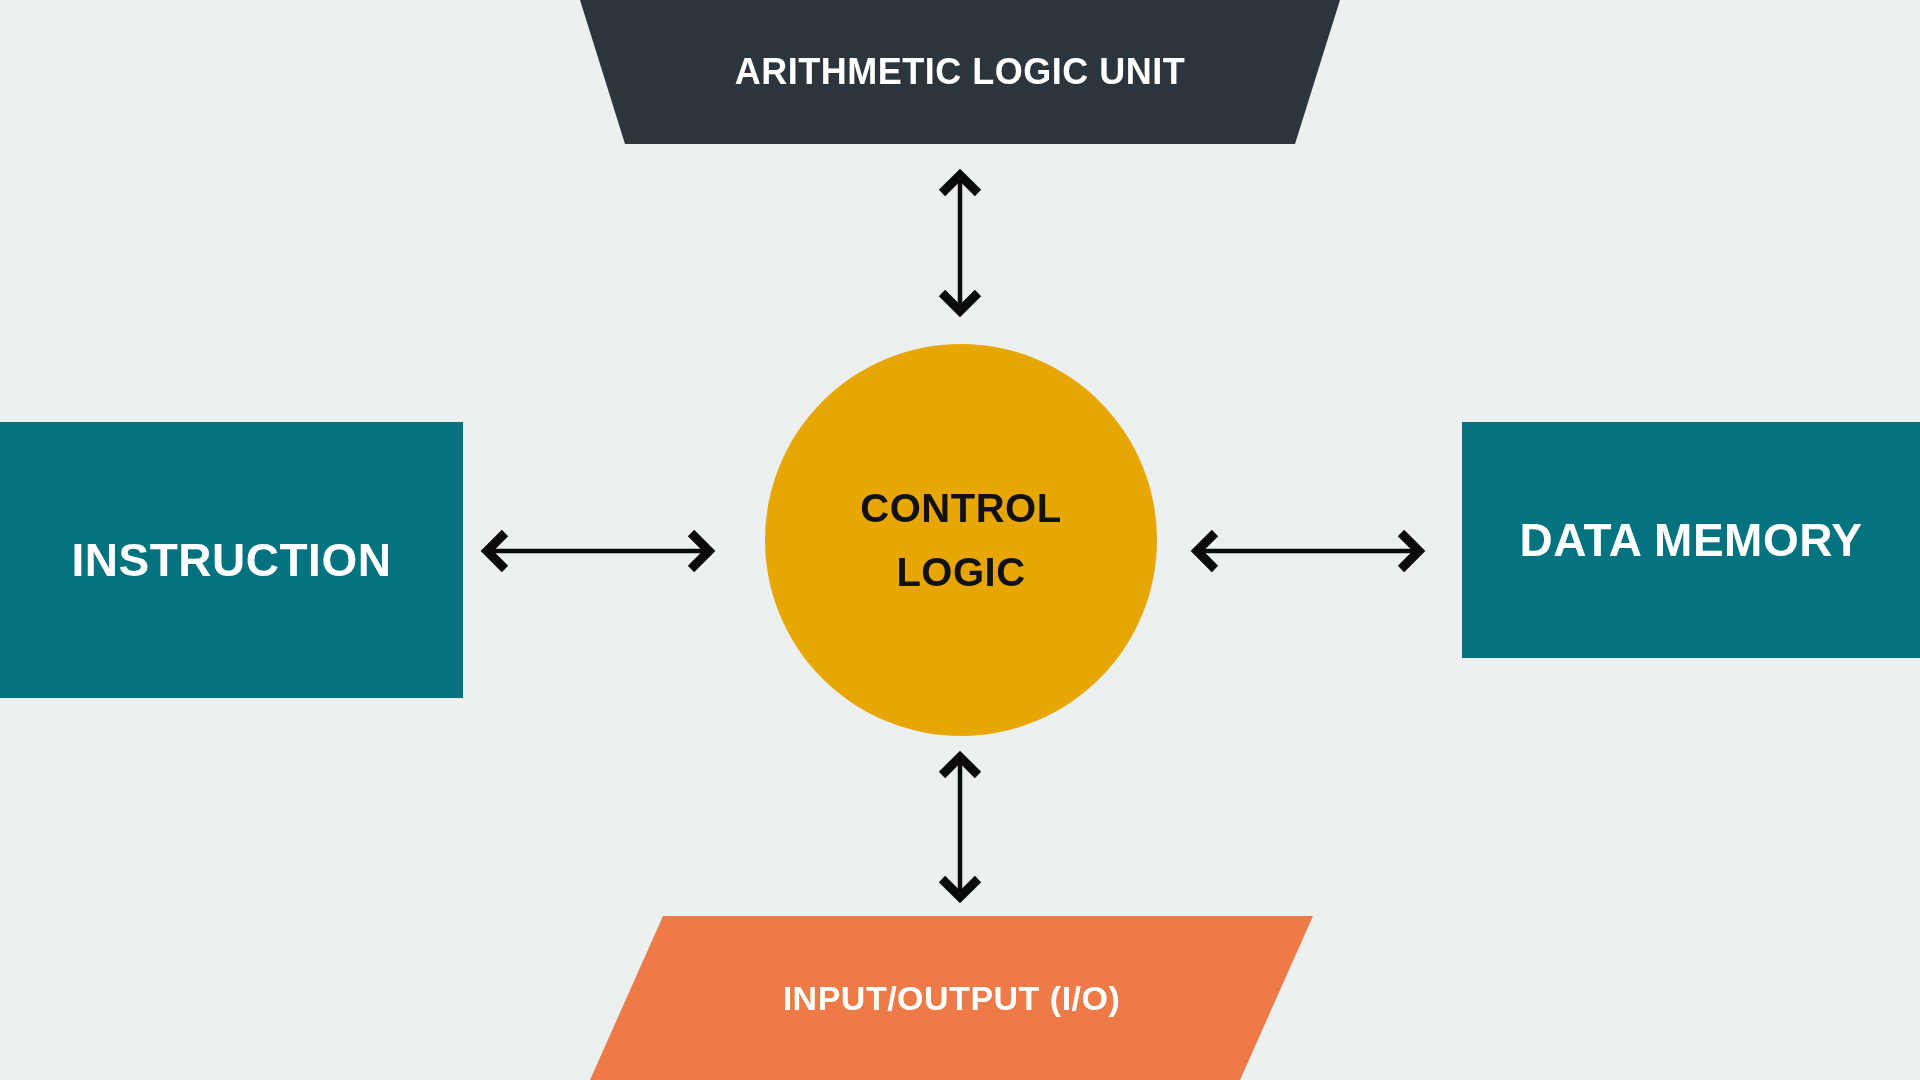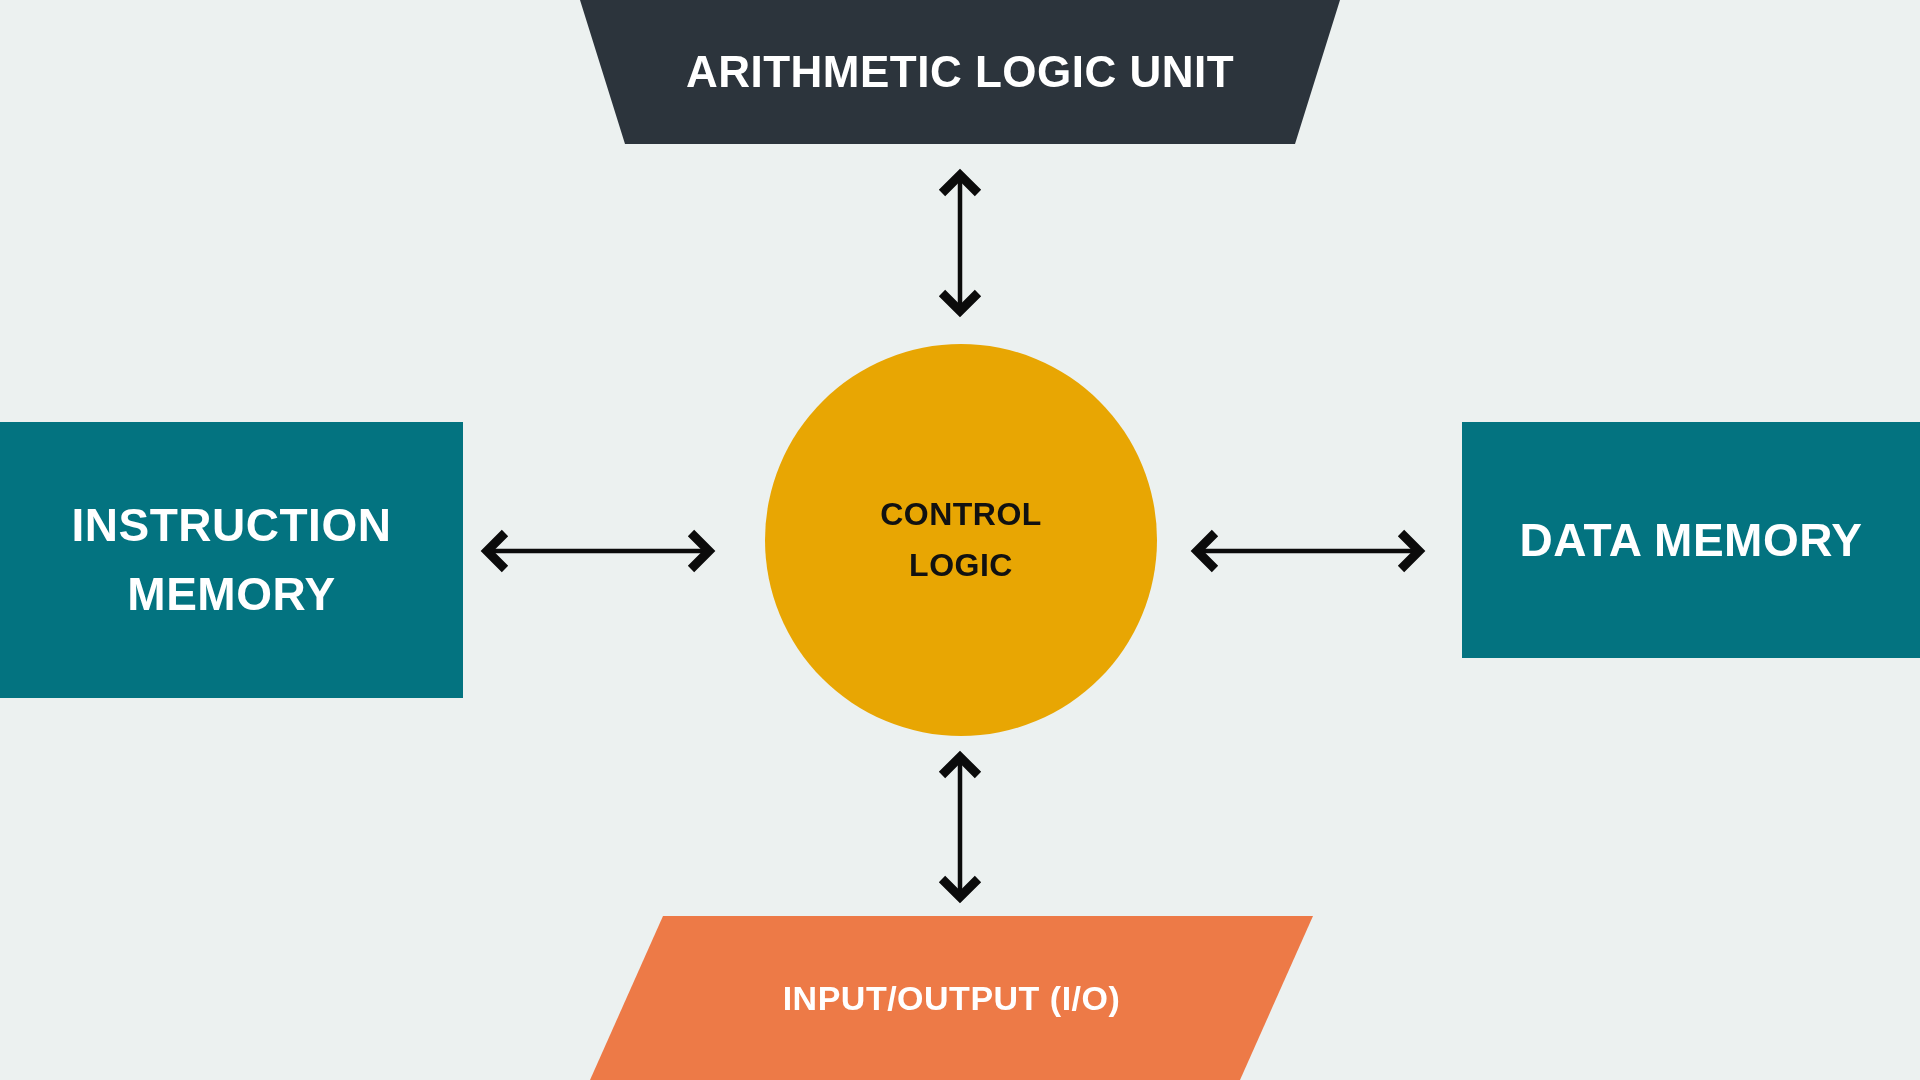--- a/index.html
+++ b/index.html
@@ -30,36 +30,36 @@
     color: var(--label-text, #ffffff);
     letter-spacing: 0.5px;
   }
   .node .ln { display: block; }
 
   .alu {
     left: 580px; top: 0;
     width: 760px; height: 144px;
     background: var(--alu-fill, #2c343c);
     clip-path: polygon(0 0, 100% 0, calc(100% - 45px) 100%, 45px 100%);
-    font-size: 44px;
+    font-size: 36px;
   }
   .membox {
     background: var(--memory-fill, #037380);
     font-size: 46px;
     line-height: 1.5;
   }
   .im { left: 0; top: 422px; width: 463px; height: 276px; }
   .dm { left: 1462px; top: 422px; width: 458px; height: 236px; }
   .control {
     left: 765px; top: 344px;
     width: 392px; height: 392px;
     border-radius: 50%;
     background: var(--control-fill, #e8a603);
     color: var(--control-text, #111111);
-    font-size: 32px;
+    font-size: 40px;
     line-height: 1.6;
   }
   .io {
     left: 590px; top: 916px;
     width: 723px; height: 164px;
     background: var(--io-fill, #ed7a47);
     clip-path: polygon(73px 0, 100% 0, calc(100% - 73px) 100%, 0 100%);
     font-size: 34px;
   }
   .arrows {
@@ -85,21 +85,20 @@
 <body>
 
 <div class="stage">
 
   <div class="node alu">
     <span class="ln">ARITHMETIC LOGIC UNIT</span>
   </div>
 
   <div class="node membox im">
     <span class="ln">INSTRUCTION</span>
-    <span class="ln">MEMORY</span>
   </div>
 
   <div class="node control">
     <span class="ln">CONTROL</span>
     <span class="ln">LOGIC</span>
   </div>
 
   <div class="node membox dm">
     <span class="ln">DATA MEMORY</span>
   </div>

